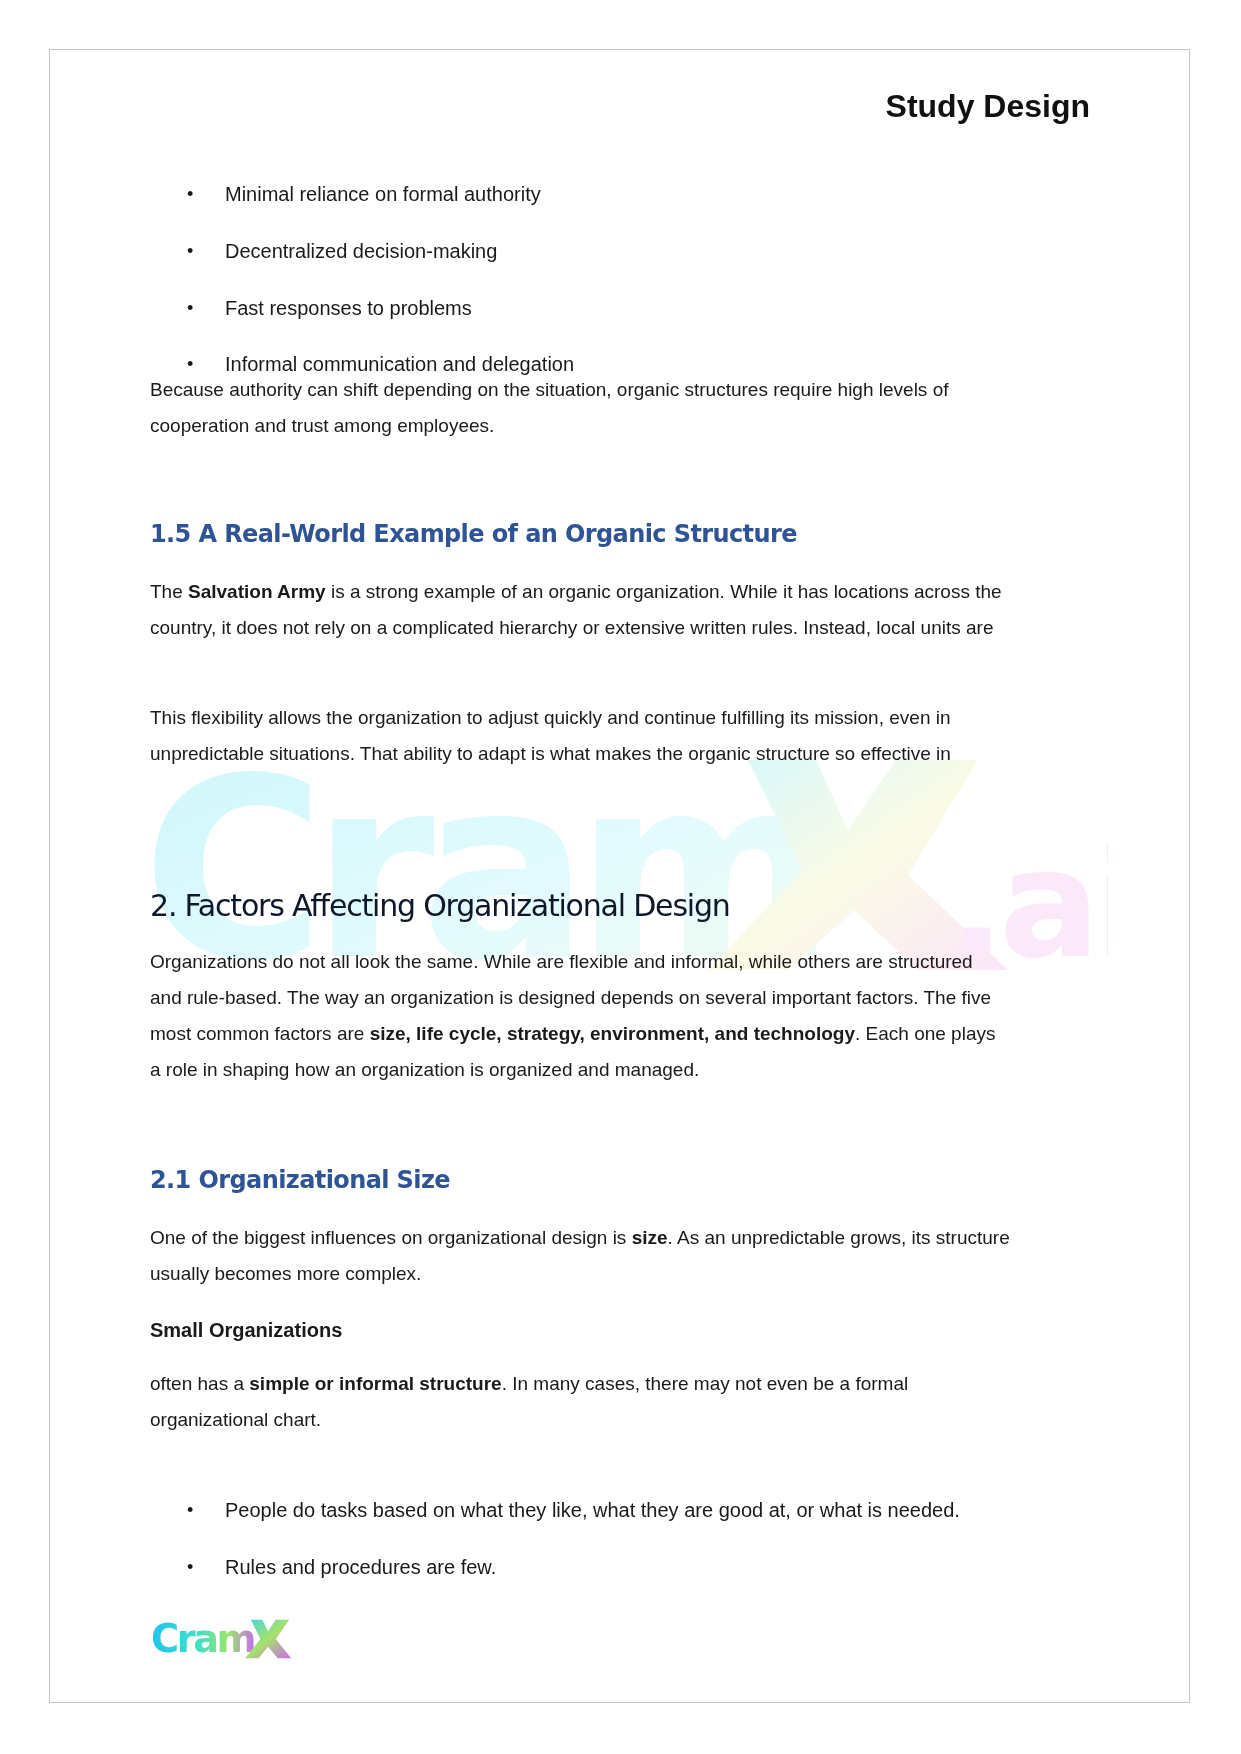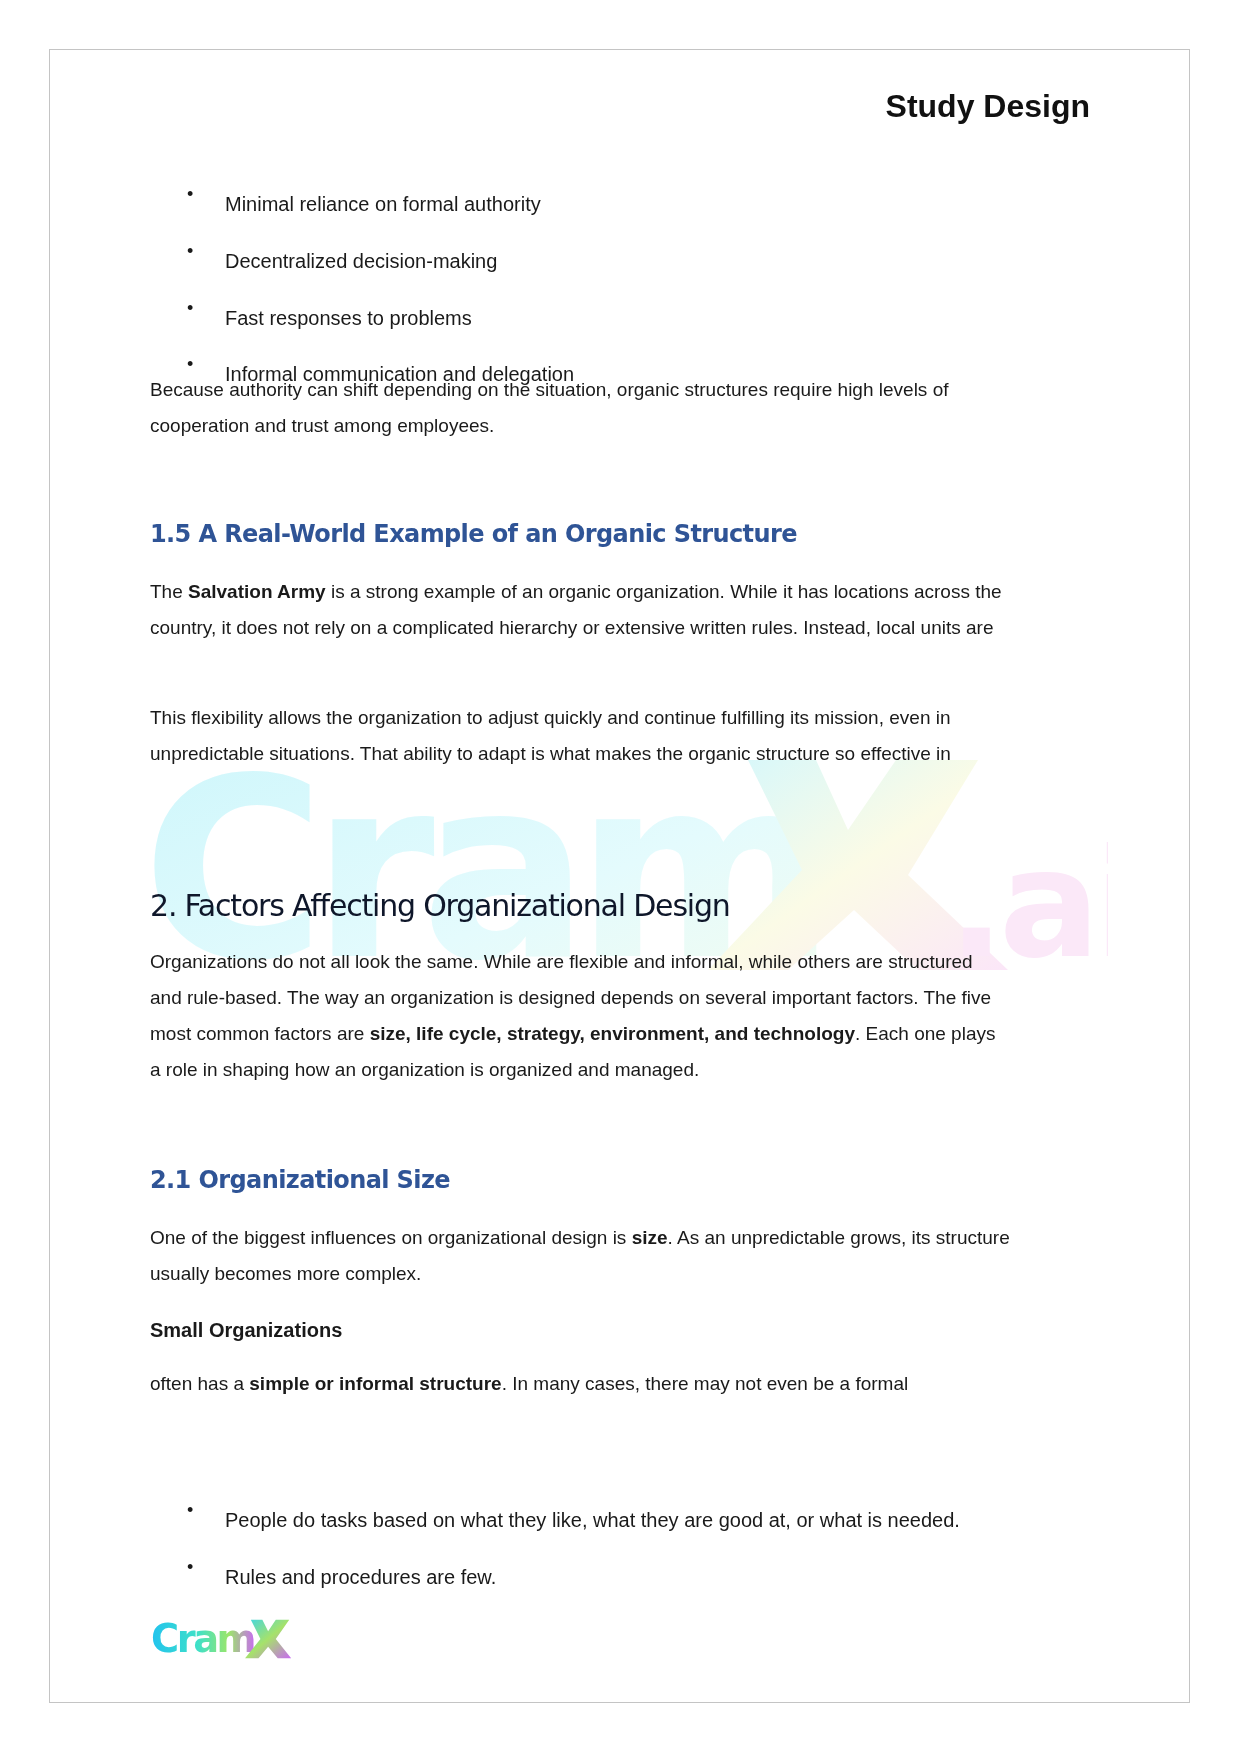--- a/index.html
+++ b/index.html
@@ -15,21 +15,21 @@
     }
     .content {
       position: absolute; left: 150px; top: 0; width: 945px;
       font-family: "Liberation Sans", sans-serif; font-size: 20px; color: #1a1a1a;
     }
     .abs { position: absolute; left: 0; width: 945px; }
     .bullet {
       position: absolute; left: 0; font-size: 20px; line-height: 36px; white-space: nowrap;
     }
     .bullet .dot { position: absolute; left: 37px; top: 0; font-size: 18px; }
-    .bullet .txt { position: absolute; left: 75px; top: 0; margin-top: 10px; }
+    .bullet .txt { position: absolute; left: 75px; top: 0; }
     .para { font-size: 19px; line-height: 36px; margin: 0; }
     .para b { font-weight: bold; }
     .h2 {
       font-family: "DejaVu Sans", sans-serif; font-weight: bold; font-size: 24px;
       color: #2f5496; margin: 0; letter-spacing: -0.6px;
     }
     .h1 {
       font-family: "DejaVu Sans", sans-serif; font-weight: normal; font-size: 30px;
       color: #0f172a; margin: 0; letter-spacing: -1.2px;
     }
@@ -121,20 +121,21 @@
 
   <div class="abs para" style="top:1220px;">
     <div><span>One of the biggest influences on organizational design is </span><b>size</b><span>. As an unpredictable grows, its structure</span></div>
     <div>usually becomes more complex.</div>
   </div>
 
   <div class="abs h3" style="top:1312px;">Small Organizations</div>
 
   <div class="abs para" style="top:1366px;">
     <div><span>often has a </span><b>simple or informal structure</b><span>. In many cases, there may not even be a formal</span></div>
+    <div>organizational chart.</div>
   </div>
 
   <div class="bullet" style="top:1492px;">
     <span class="dot">•</span>
     <span class="txt">People do tasks based on what they like, what they are good at, or what is needed.</span>
   </div>
   <div class="bullet" style="top:1549px;">
     <span class="dot">•</span>
     <span class="txt">Rules and procedures are few.</span>
   </div>

